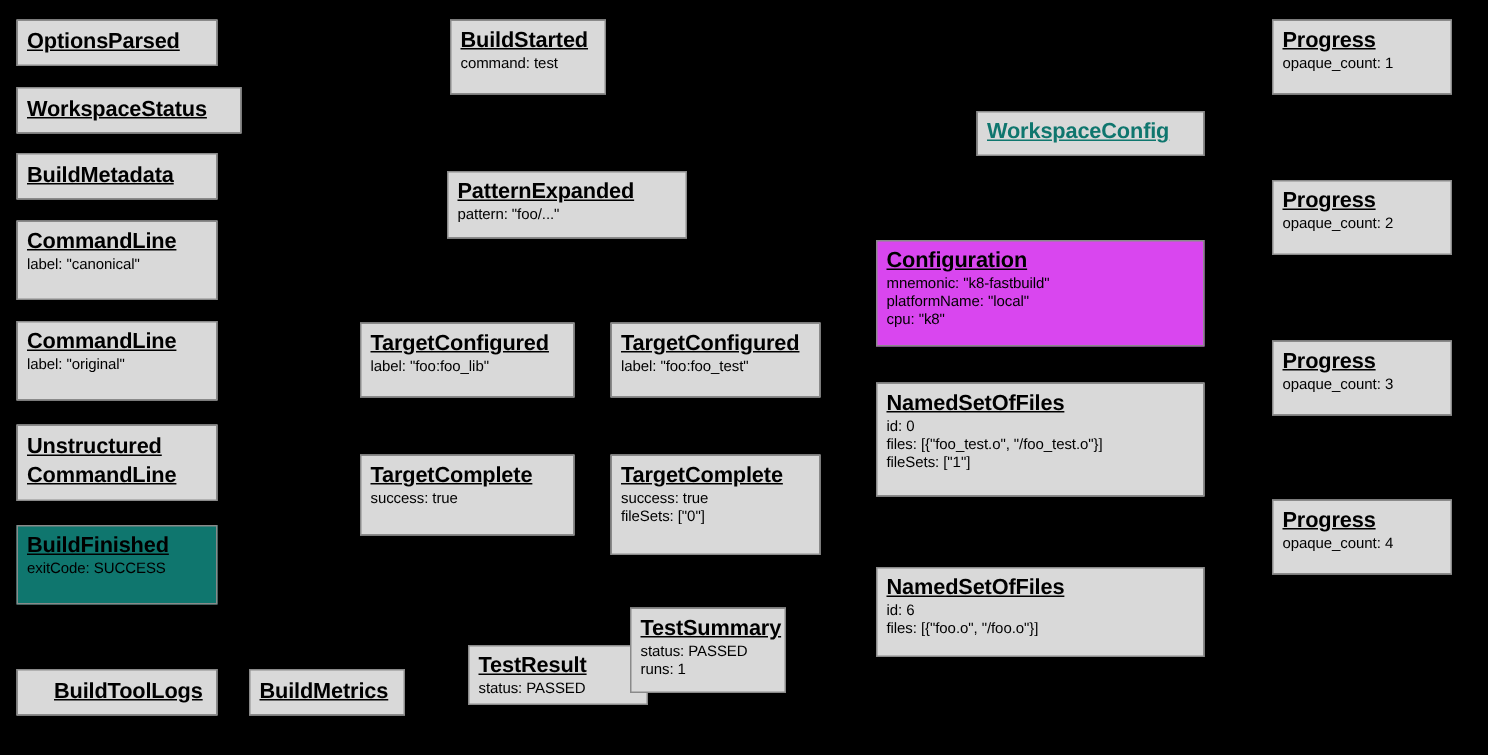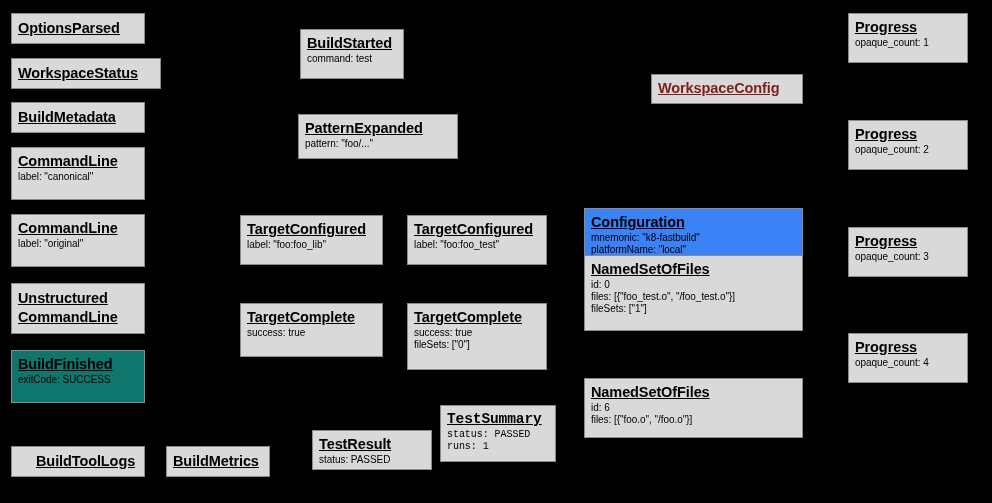--- a/index.html
+++ b/index.html
@@ -94,21 +94,21 @@
     <div class="node title-only" style="left: 11px; top: 446px; width: 134px; height: 31px; background: rgb(217, 217, 217); border-color: rgb(138, 138, 138); color: rgb(0, 0, 0); padding-left: 24px;">
       <div>
         <div><div class="node-title">BuildToolLogs</div></div>
       </div>
     </div>
     <div class="node title-only" style="left: 166px; top: 446px; width: 104px; height: 31px; background: rgb(217, 217, 217); border-color: rgb(138, 138, 138); color: rgb(0, 0, 0);">
       <div>
         <div><div class="node-title">BuildMetrics</div></div>
       </div>
     </div>
-    <div class="node" style="left: 300px; top: 29px; width: 104px; height: 50px; background: rgb(217, 217, 217); border-color: rgb(138, 138, 138); color: rgb(0, 0, 0);">
+    <div class="node" style="left: 300px; top: 13px; width: 104px; height: 50px; background: rgb(217, 217, 217); border-color: rgb(138, 138, 138); color: rgb(0, 0, 0);">
       <div>
         <div><div class="node-title">BuildStarted</div></div>
       </div>
       <div class="node-fields">command: test</div>
     </div>
     <div class="node" style="left: 298px; top: 114px; width: 160px; height: 45px; background: rgb(217, 217, 217); border-color: rgb(138, 138, 138); color: rgb(0, 0, 0);">
       <div>
         <div><div class="node-title">PatternExpanded</div></div>
       </div>
       <div class="node-fields">pattern: "foo/..."</div>
@@ -137,33 +137,33 @@
       </div>
       <div class="node-fields">success: true
 fileSets: ["0"]</div>
     </div>
     <div class="node" style="left: 312px; top: 430px; width: 120px; height: 40px; background: rgb(217, 217, 217); border-color: rgb(138, 138, 138); color: rgb(0, 0, 0);">
       <div>
         <div><div class="node-title">TestResult</div></div>
       </div>
       <div class="node-fields">status: PASSED</div>
     </div>
-    <div class="node" style="left: 440px; top: 405px; width: 116px; height: 57px; background: rgb(217, 217, 217); border-color: rgb(138, 138, 138); color: rgb(0, 0, 0); font-family: Liberation Mono, monospace;">
+    <div class="node" style="left: 420px; top: 405px; width: 104px; height: 57px; background: rgb(217, 217, 217); border-color: rgb(138, 138, 138); color: rgb(0, 0, 0);">
       <div>
         <div><div class="node-title">TestSummary</div></div>
       </div>
       <div class="node-fields">status: PASSED
 runs: 1</div>
     </div>
-    <div class="node title-only" style="left: 651px; top: 74px; width: 152px; height: 30px; background: rgb(217, 217, 217); border-color: rgb(138, 138, 138); color: #7f1d1d;">
+    <div class="node title-only" style="left: 651px; top: 74px; width: 152px; height: 30px; background: rgb(217, 217, 217); border-color: rgb(138, 138, 138); color: #0f766e;">
       <div>
         <div><div class="node-title">WorkspaceConfig</div></div>
       </div>
     </div>
-    <div class="node" style="left: 584px; top: 160px; width: 219px; height: 71px; background: #3b82f6; border-color: rgb(138, 138, 138); color: rgb(0, 0, 0); margin-top: 48px;">
+    <div class="node" style="left: 584px; top: 160px; width: 219px; height: 71px; background: #d946ef; border-color: rgb(138, 138, 138); color: rgb(0, 0, 0);">
       <div>
         <div><div class="node-title">Configuration</div></div>
       </div>
       <div class="node-fields">mnemonic: "k8-fastbuild"
 platformName: "local"
 cpu: "k8"</div>
     </div>
     <div class="node" style="left: 584px; top: 255px; width: 219px; height: 76px; background: rgb(217, 217, 217); border-color: rgb(138, 138, 138); color: rgb(0, 0, 0);">
       <div>
         <div><div class="node-title">NamedSetOfFiles</div></div>

